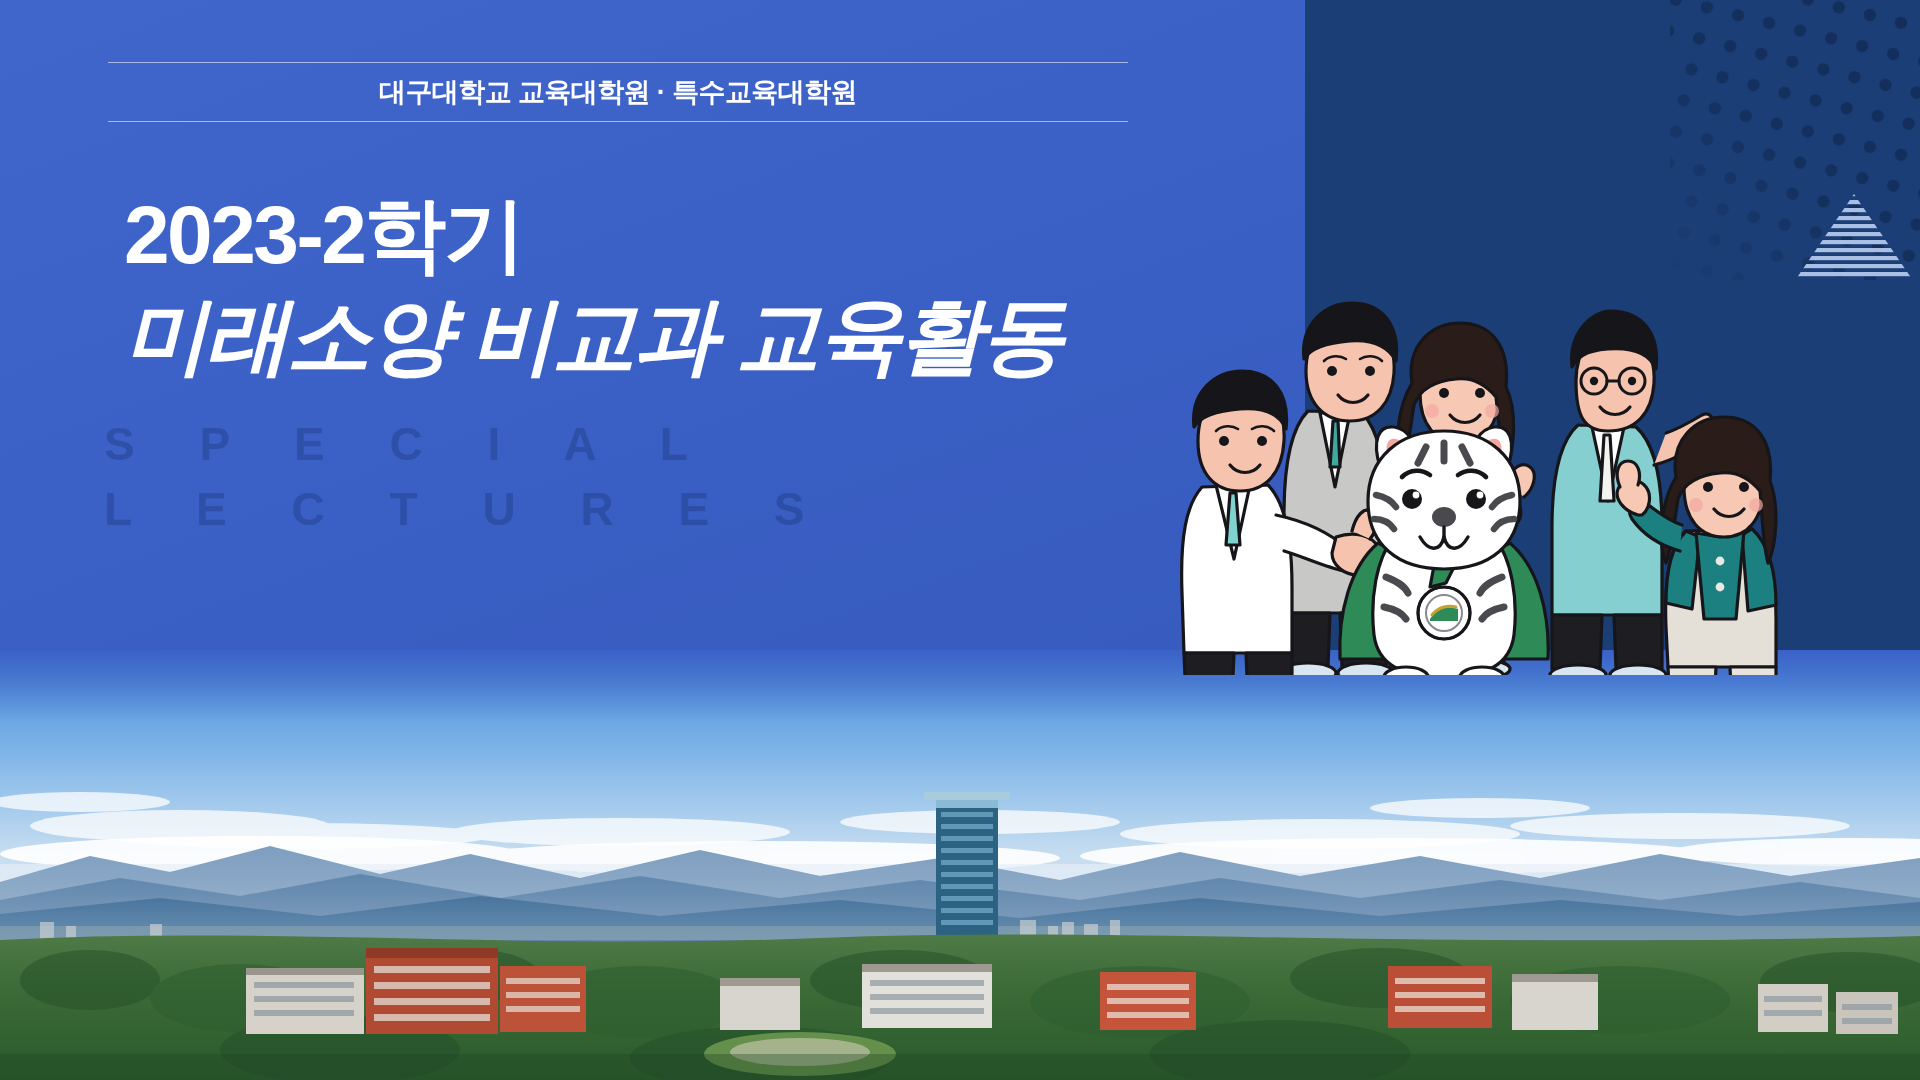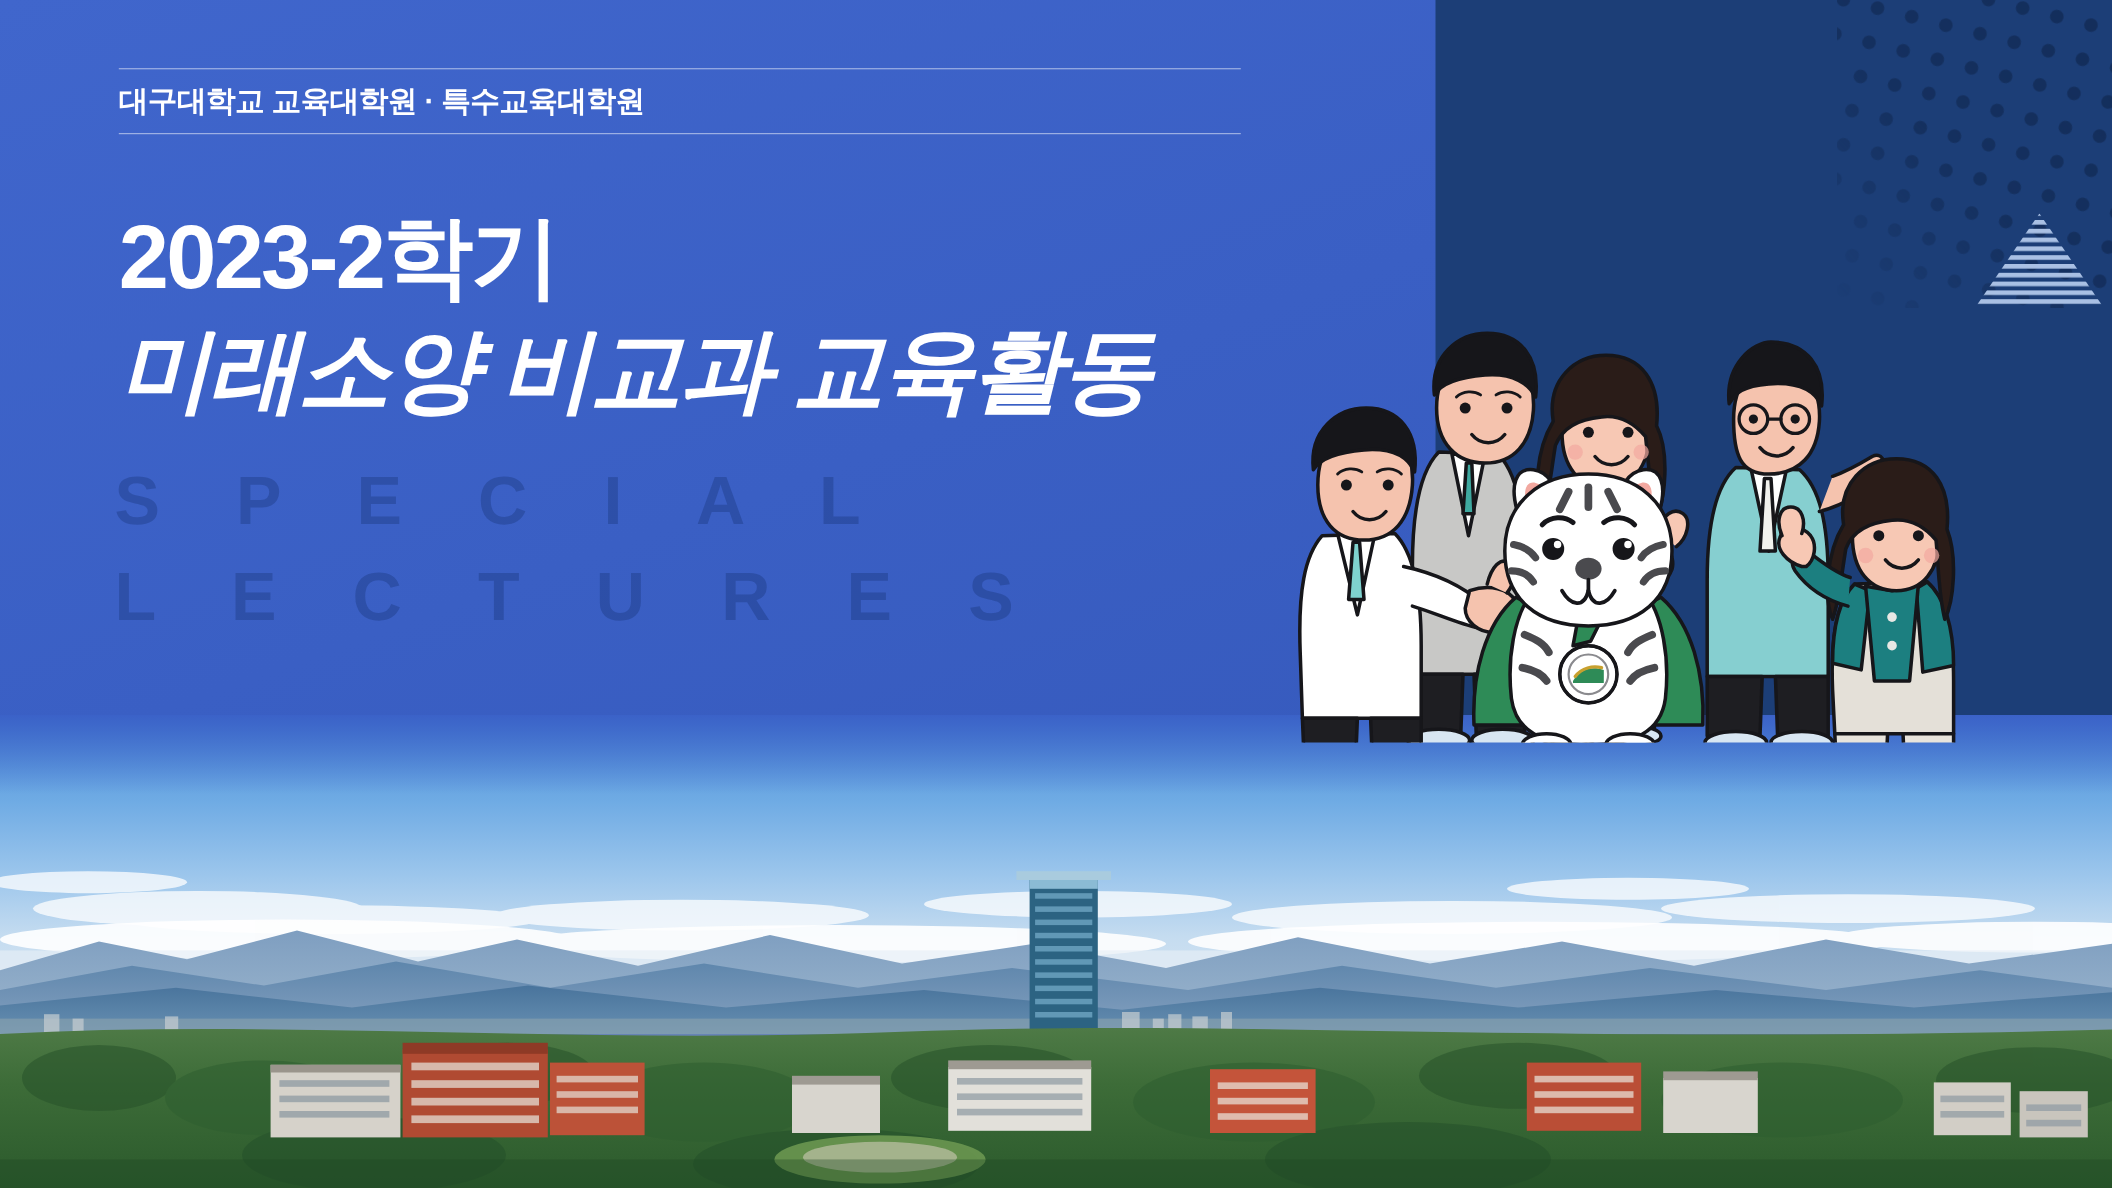--- a/index.html
+++ b/index.html
@@ -45,52 +45,52 @@
     pointer-events:none;
   }
 
   
   .content {
     position:absolute;
     left:108px; top:0;
     width:1100px; height:700px;
   }
 
-  .eyebrow-wrap { position:absolute; top:62px; left:0; width:1020px; }
+  .eyebrow-wrap { position:absolute; top:62px; left:0; width:1020px;text-align:center; }
   .rule {
     height:1px; width:1020px;
     background:rgba(255,255,255,.55);
   }
   .eyebrow {
     font-size:27px;
     font-weight:bold;
     color:#ffffff;
     letter-spacing:-0.6px;
     padding:16px 0 15px 0;
     line-height:1;
     white-space:nowrap;
   }
 
   .title {
     position:absolute;
-    top:185px; left:0;
+    top:185px; left:16px;
     color:#ffffff;
     font-weight:bold;
     font-size:82px;
     line-height:1.22;
     letter-spacing:-2.5px;
     white-space:nowrap;
   }
   .title-line { display:block; }
   .title-line-2 { font-size:84px;font-style:italic; }
 
   .ghost {
     position:absolute;
     top:412px; left:-4px;
-    font-size:62px;
+    font-size:46px;
     font-weight:bold;
     line-height:1.42;
     letter-spacing:26px;
     color:rgba(18,44,104,.30);
     white-space:nowrap;
     user-select:none;
   }
   .ghost span { display:block; }
 
   

